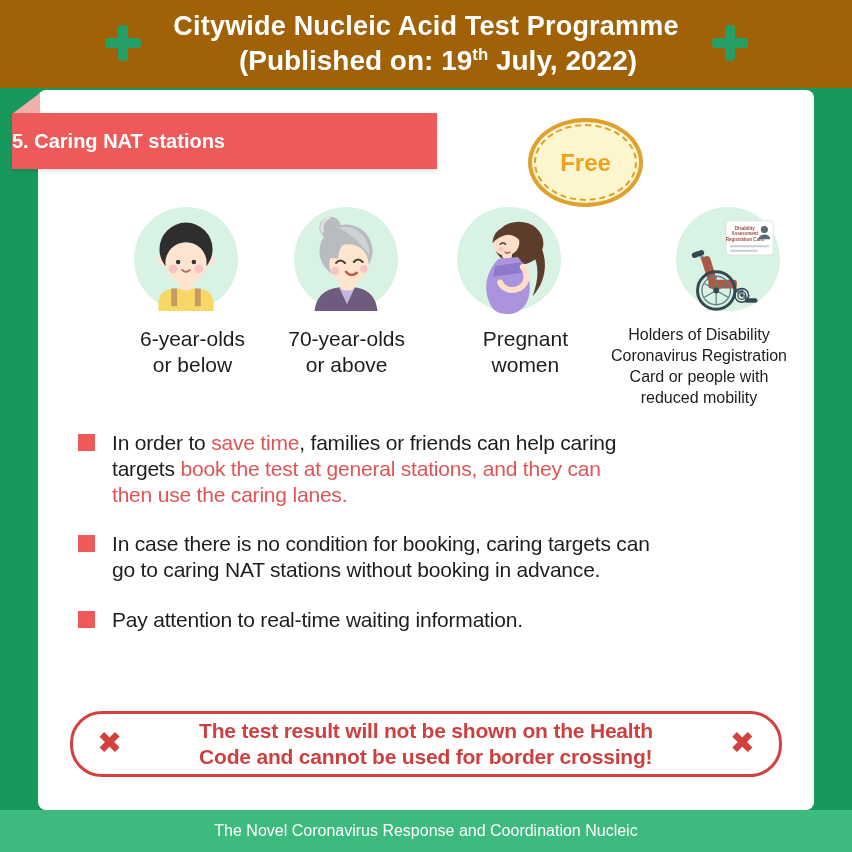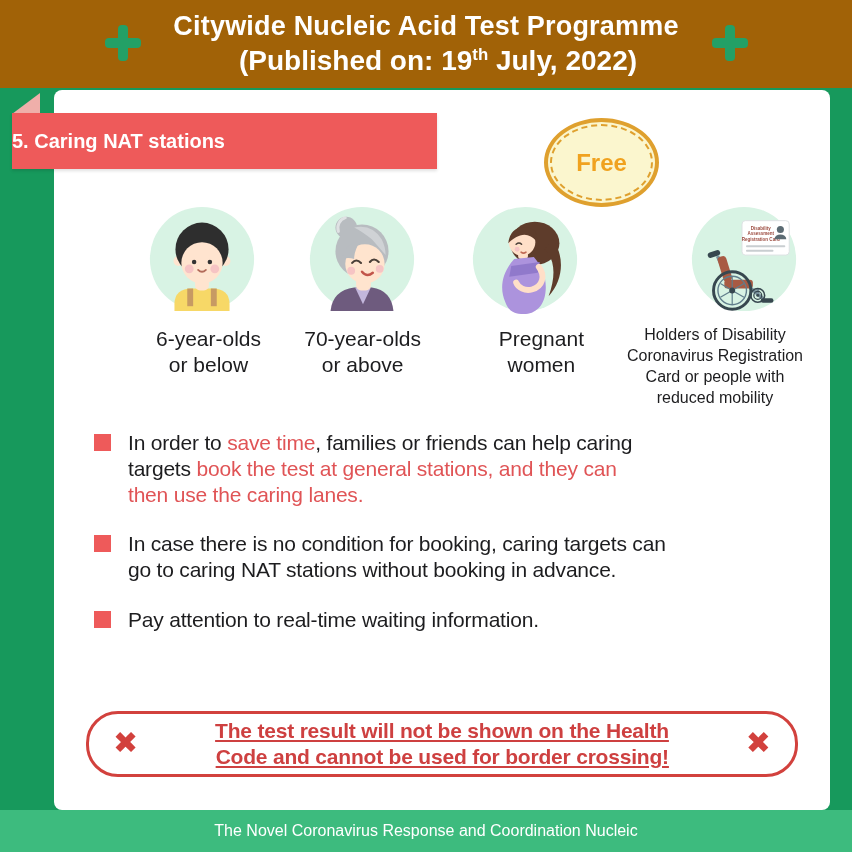--- a/index.html
+++ b/index.html
@@ -22,21 +22,21 @@
   .header .title { font-size:27px; font-weight:bold; letter-spacing:0.2px; }
   .header .published { font-size:28px; font-weight:bold; margin-top:3px;margin-left:24px; }
   .header .published sup { font-size:0.6em; vertical-align:super; }
   .plus { position:absolute; top:25px; width:36px; height:36px; }
   .plus.left { left:105px; }
   .plus.right { right:104px; }
 
   
   .card {
     position:absolute; left:38px; top:90px; width:776px; height:720px;
-    background:#fff; border-radius:8px; z-index:1;margin-left:16px;
+    background:#fff; border-radius:8px; z-index:1;
   }
 
   
   .fold {
     position:absolute; left:12px; top:93px; width:28px; height:21px;
     background:#EFAFAA; clip-path:polygon(100% 0, 100% 100%, 0 100%);
     z-index:6;
   }
   .ribbon {
     position:absolute; left:12px; top:113px; width:425px; height:56px;
@@ -88,24 +88,23 @@
   .bullet.b3 { top:517px; }
   .bullet.b4 { top:573px; }
 
   
   .warning {
     position:absolute; left:32px; top:621px; width:712px; height:66px;
     border:3px solid #D2413D; border-radius:32px; background:#fff;
     display:flex; align-items:center; justify-content:center;
   }
   .warning p {
-    max-width:600px; text-align:right; white-space:pre-line;
+    max-width:600px; text-align:left; white-space:pre-line;
     color:#CE4040; font-size:21px; font-weight:bold; line-height:26px;
     letter-spacing:-0.2px;
-    text-decoration:underline;
   }
   .warning .x {
     position:absolute; top:50%; transform:translateY(-52%);
     color:#D2413D; font-size:30px; font-weight:bold; line-height:1;
   }
   .warning .x.left { left:24px; }
   .warning .x.right { right:24px; }
 
   
   .footer {

